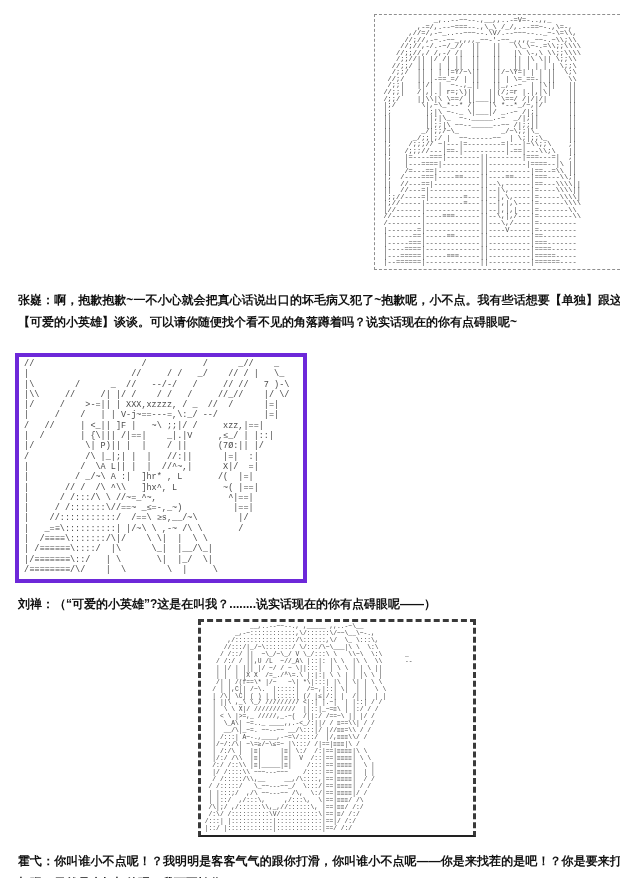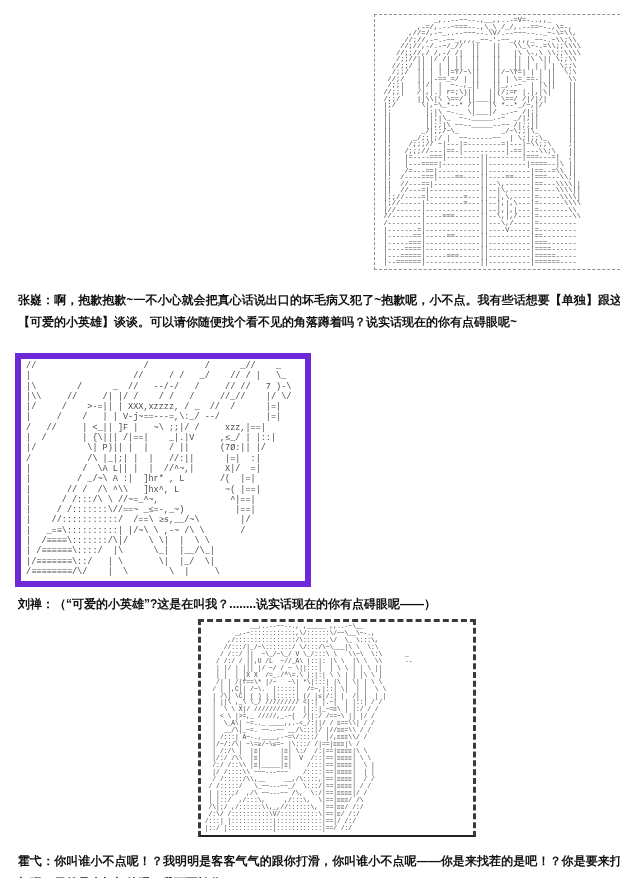--- a/index.html
+++ b/index.html
@@ -22,21 +22,21 @@
   .aa-top {
     left: 362px; top: 2px;
     width: 254px; height: 252px;
     border: 1px dashed #8f8f8f;
     font-size: 7px; line-height: 6.55px;
     padding-top: 2px;
   }
   .aa-mid {
     left: 3px; top: 341px;
     width: 284px; height: 220px;
-    border: 6px solid #6d28d9;
+    border: 4px solid #6d28d9;
     font-size: 8.5px; line-height: 10.3px;
     padding-top: 2px;
   }
   .aa-bot {
     left: 186px; top: 607px;
     width: 272px; height: 211px;
     border: 3px dashed #3a3a3a;
     border-bottom: 2px solid #222222;
     font-size: 6.3px; line-height: 6.95px;
     padding-top: 2px;

